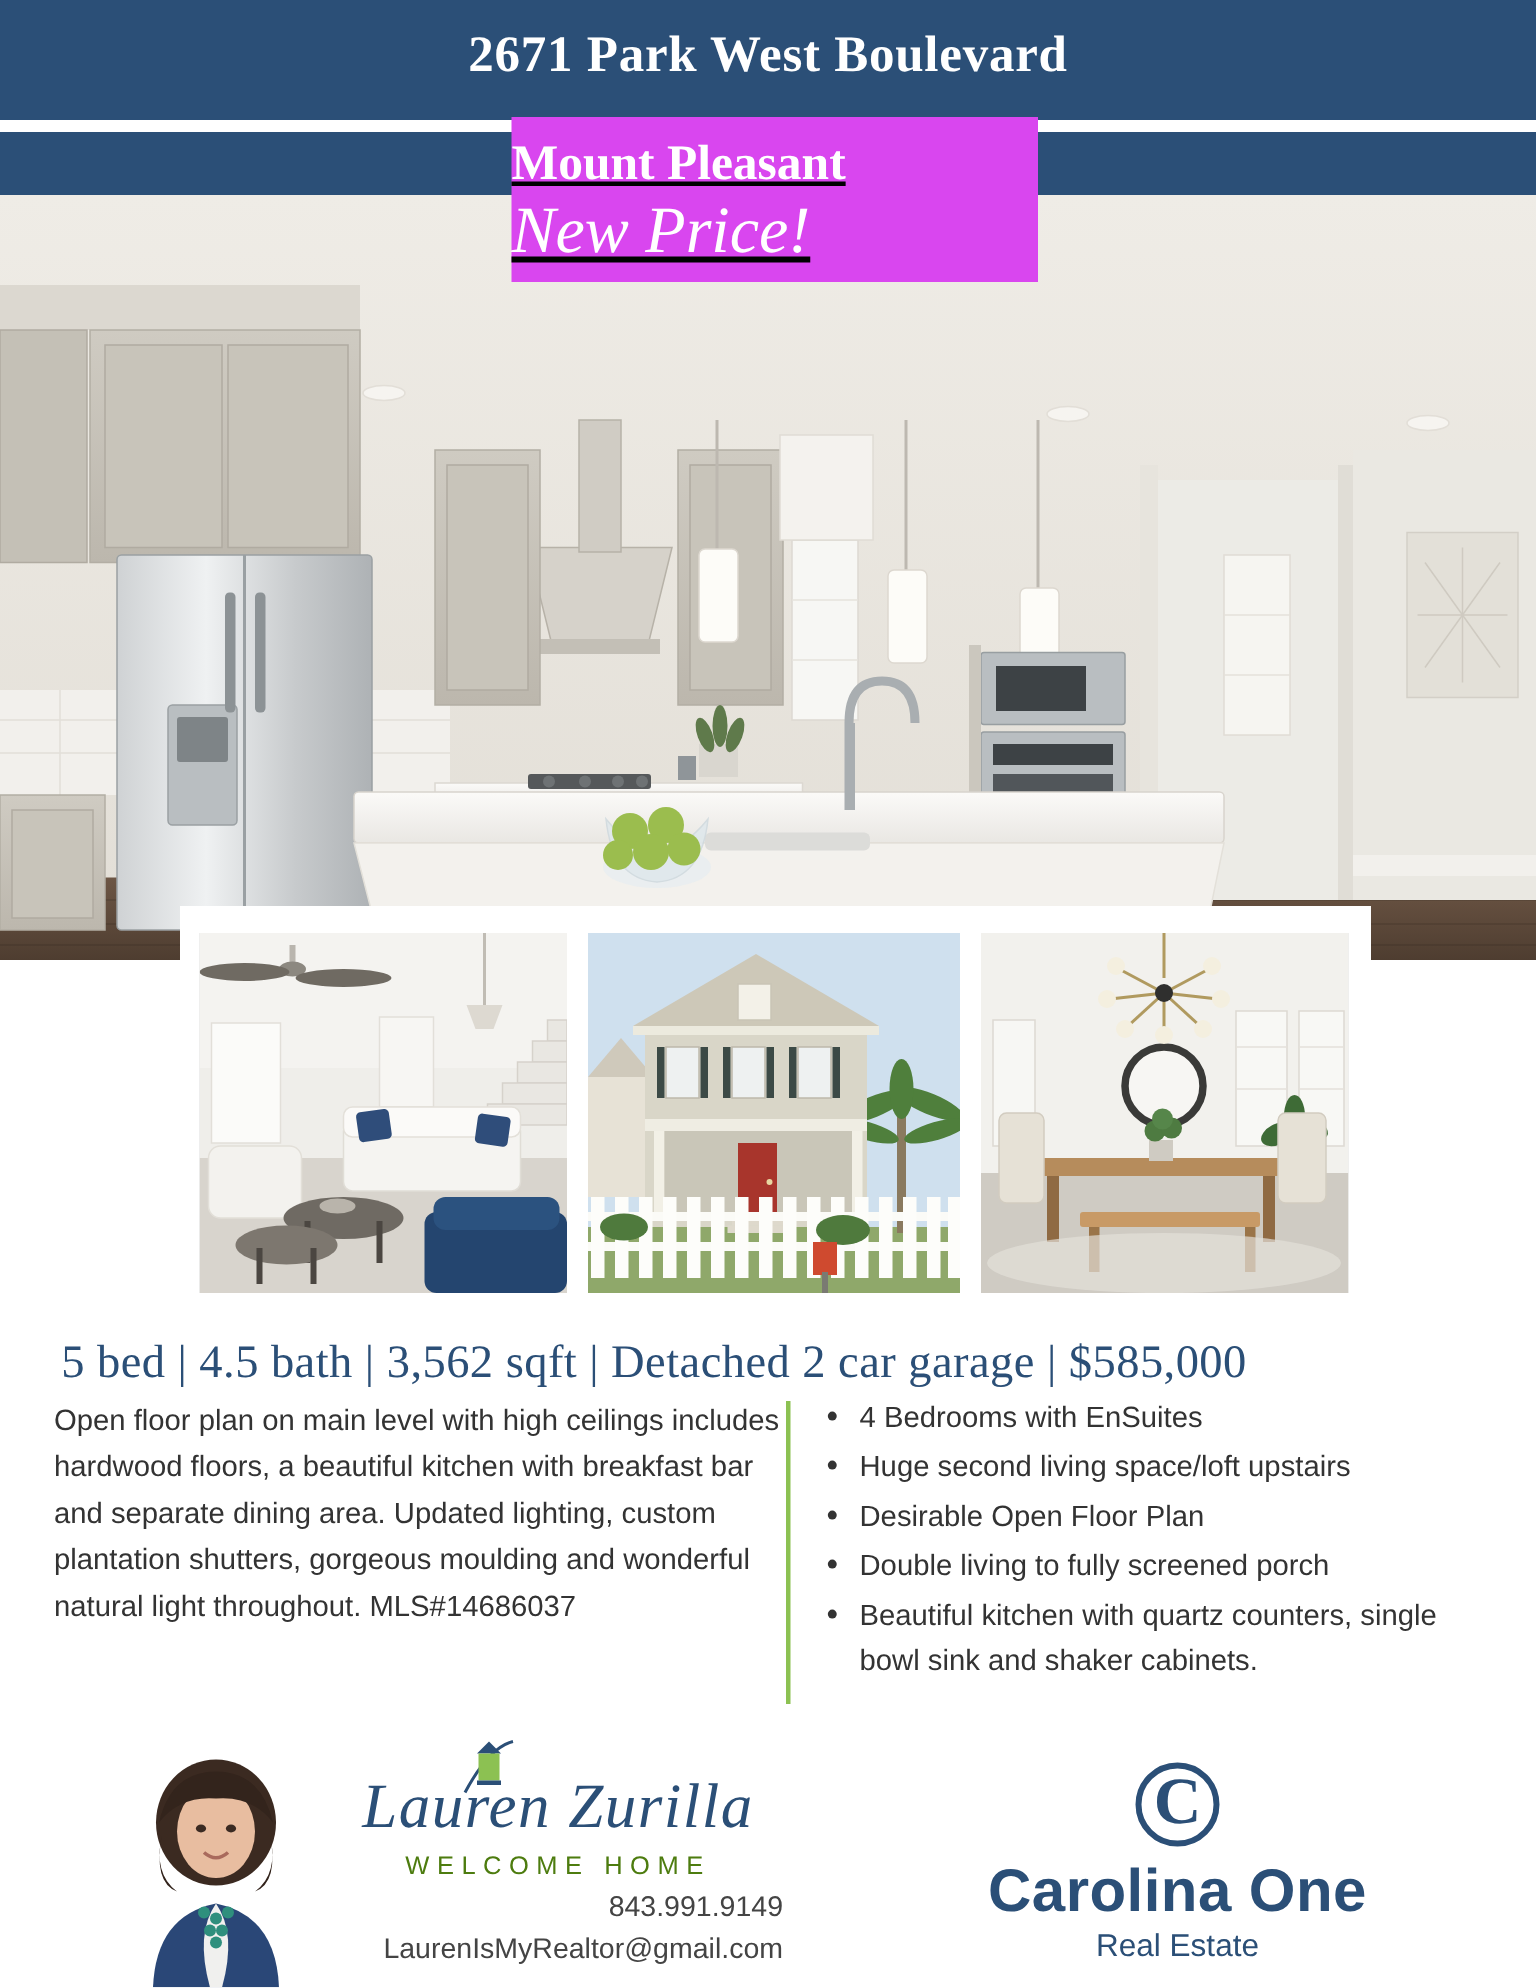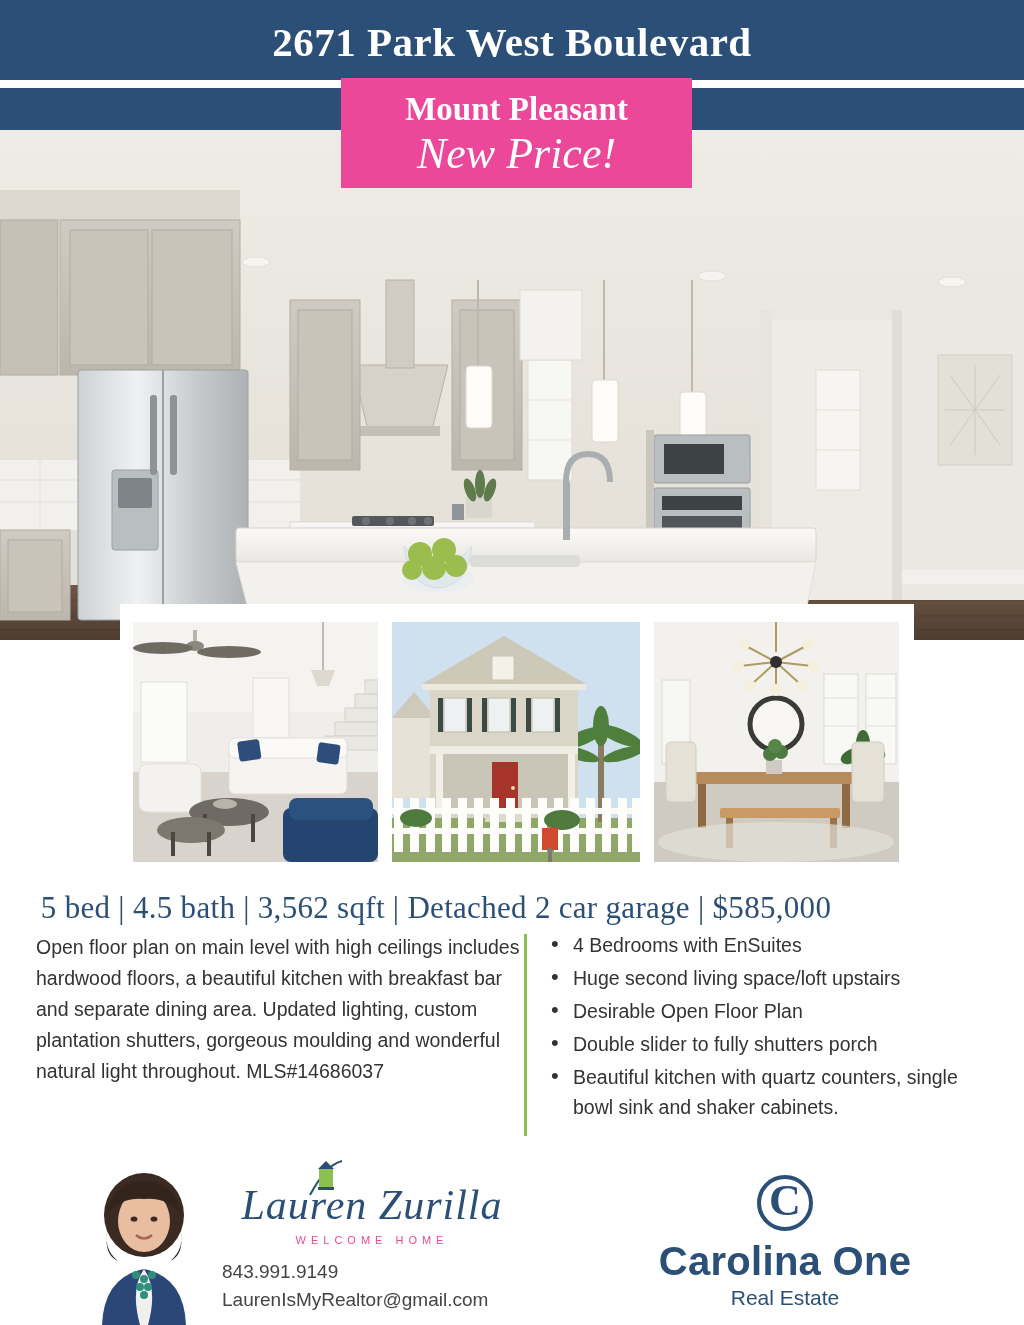--- a/index.html
+++ b/index.html
@@ -24,21 +24,21 @@
     width: 1024px; height: 80px;
     background: #2b4f77;
   }
   .header-title {
     position: absolute;
     left: 0; top: 18px;
     width: 1024px;
     text-align: center;
     color: #ffffff;
     font-family: "Liberation Serif", serif;
-    font-size: 41px;
+    font-size: 34px;
     font-weight: bold;
     letter-spacing: 0.5px;
   }
   .header-rule {
     position: absolute;
     left: 0; top: 80px;
     width: 1024px; height: 8px;
     background: #ffffff;
   }
   .header-bar2 {
@@ -46,24 +46,24 @@
     left: 0; top: 88px;
     width: 1024px; height: 42px;
     background: #2b4f77;
   }
 
   
   .green-box {
     position: absolute;
     left: 341px; top: 78px;
     width: 351px; height: 110px;
-    background: #ec4899;
+    background: #d946ef;
     z-index: 6;
-    text-align: center;
     padding-top: 9px;
+    text-decoration: underline;
   }
   .green-box .line1 {
     color: #ffffff;
     font-family: "Liberation Serif", serif;
     font-size: 33px;
     font-weight: bold;
     line-height: 44px;
   }
   .green-box .line2 {
     color: #ffffff;
@@ -174,30 +174,30 @@
   }
   .logo-script .name {
     font-family: "Liberation Serif", serif;
     font-style: italic;
     font-size: 42px;
     color: #2b4f77;
     letter-spacing: 1px;
     line-height: 54px;
   }
   .logo-script .tag {
-    font-size: 11px;
+    font-size: 17px;
     letter-spacing: 5px;
-    color: #ec4899;
+    color: #4d7c0f;
     margin-top: 2px;
   }
   .contact {
     position: absolute;
     left: 222px; top: 1258px;
     width: 300px;
-    text-align: left;
+    text-align: right;
     color: #444;
     font-size: 19px;
     line-height: 28px;
   }
   .lamp {
     position: absolute;
     left: 300px; top: 1155px;
     width: 52px; height: 42px;
   }
   .brand {
@@ -647,21 +647,21 @@
 
   <div class="specs">5 bed | 4.5 bath | 3,562 sqft | Detached 2 car garage | $585,000</div>
 
   <div class="desc">Open floor plan on main level with high ceilings includes hardwood floors, a beautiful kitchen with breakfast bar and separate dining area. Updated lighting, custom plantation shutters, gorgeous moulding and wonderful natural light throughout.  MLS#14686037</div>
   <div class="divider"></div>
 
   <ul class="bullets">
     <li>4 Bedrooms with EnSuites</li>
     <li>Huge second living space/loft upstairs</li>
     <li>Desirable Open Floor Plan</li>
-    <li>Double slider to fully shutters porch</li>
+    <li>Double living to fully screened porch</li>
     <li>Beautiful kitchen with quartz counters, single bowl sink and shaker cabinets.</li>
   </ul>
 
   <div class="footer"></div>
 
   <div class="agent-photo">
     <svg width="120" height="162" viewBox="0 0 120 162" xmlns="http://www.w3.org/2000/svg">
       <rect width="120" height="162" fill="#ffffff"></rect>
 
       <ellipse cx="60" cy="52" rx="40" ry="42" fill="#3b2a21"></ellipse>

